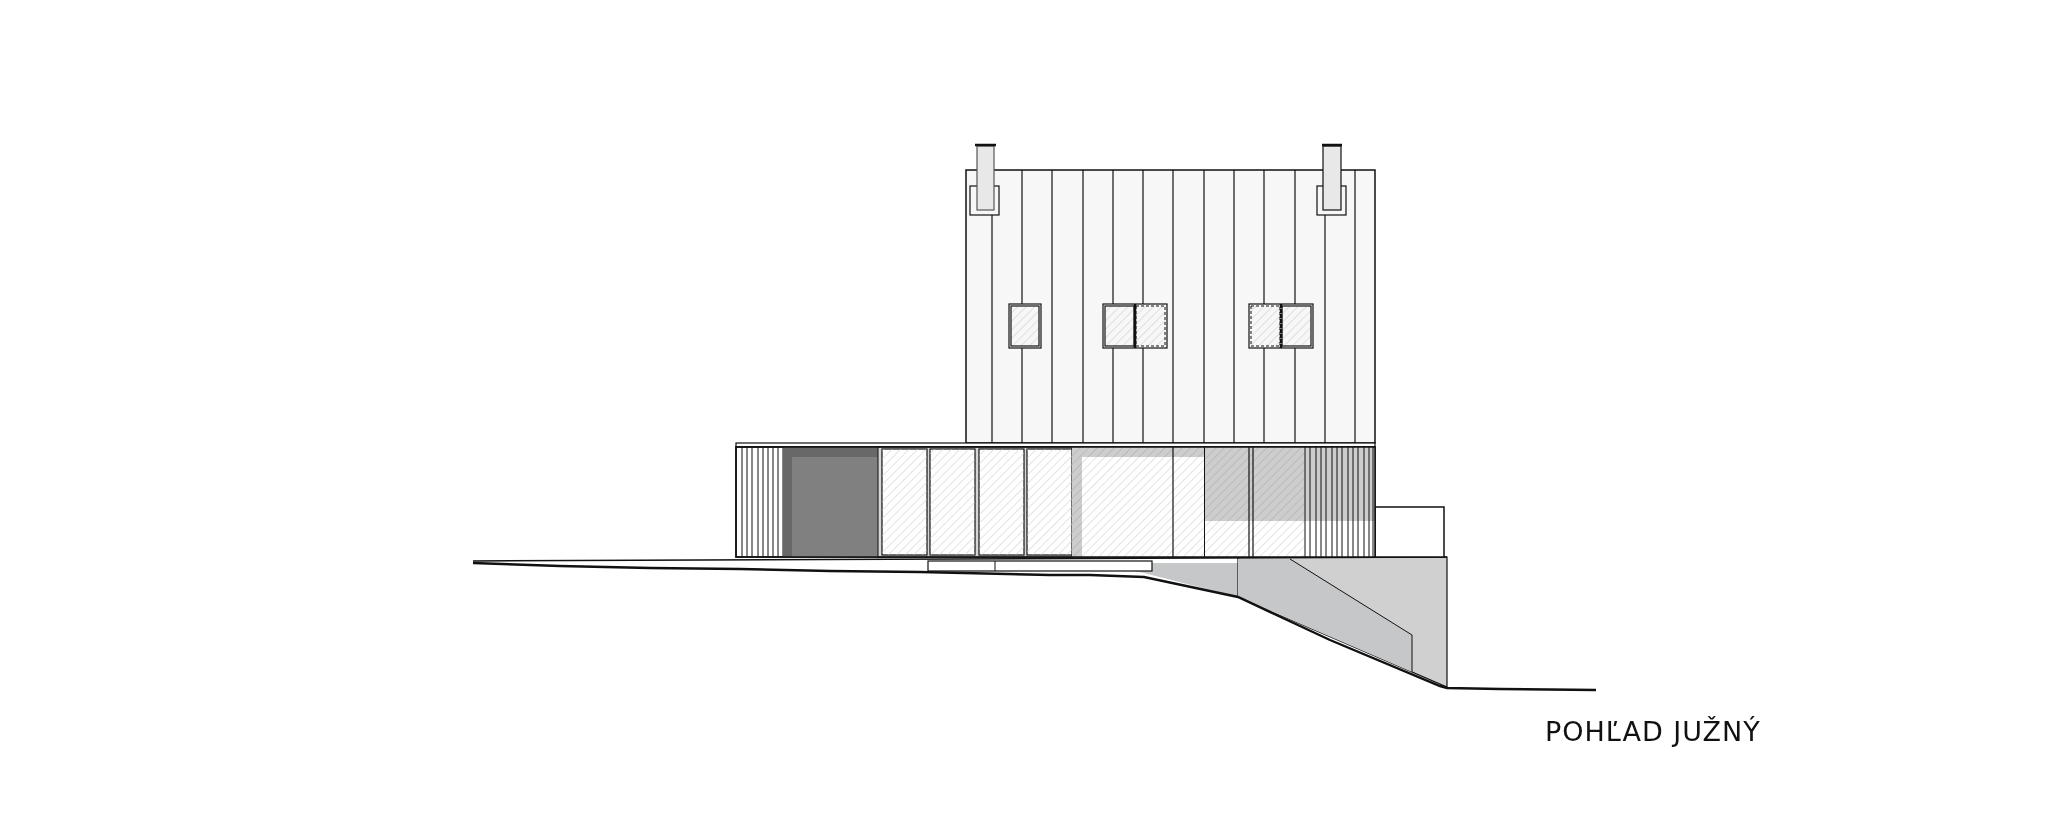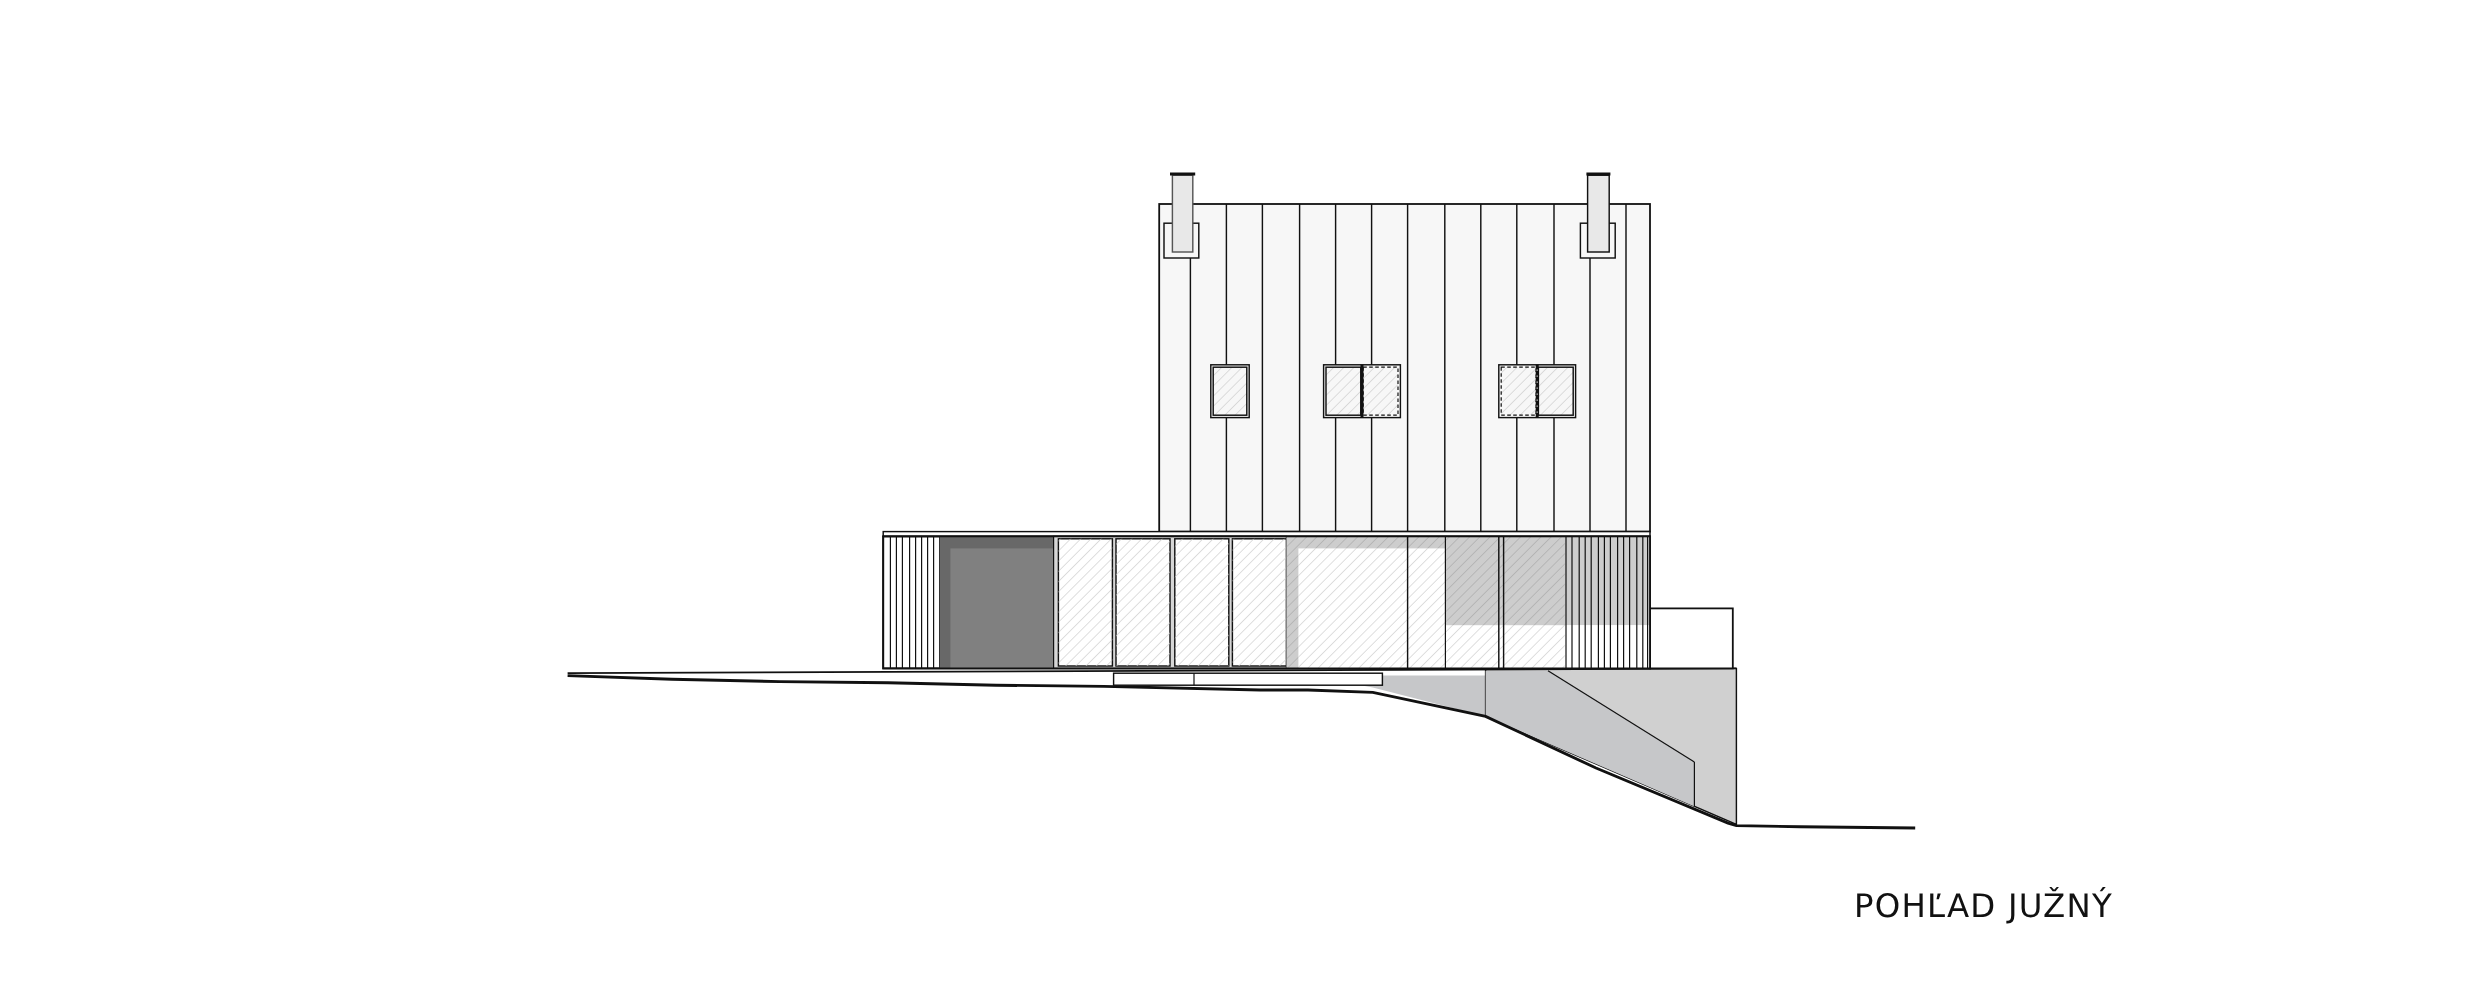--- a/index.html
+++ b/index.html
@@ -1,21 +1,21 @@
 <!DOCTYPE html>
 <html><head>
 <meta charset="utf-8">
 <style>
   html, body { margin:0; padding:0; background:#ffffff; }
   body { width:2067px; height:827px; overflow:hidden; position:relative; }
   #drawing { position:absolute; left:0; top:0; width:2067px; height:827px; }
   .caption {
     position:absolute; left:1545px; top:716px;
     font-family:"DejaVu Sans", sans-serif; font-size:27px; letter-spacing:1px;
-    color:#111; white-space:nowrap;margin-top:24px;
+    color:#111; white-space:nowrap;
   }
 </style>
 </head>
 <body>
 
 <svg id="drawing" viewBox="0 0 2067 827" xmlns="http://www.w3.org/2000/svg">
   <defs>
     <pattern id="hatch" patternUnits="userSpaceOnUse" width="6" height="6" patternTransform="rotate(45)">
       <line x1="0" y1="0" x2="0" y2="6" stroke="#c8c8c8" stroke-width="1"></line>
     </pattern>

